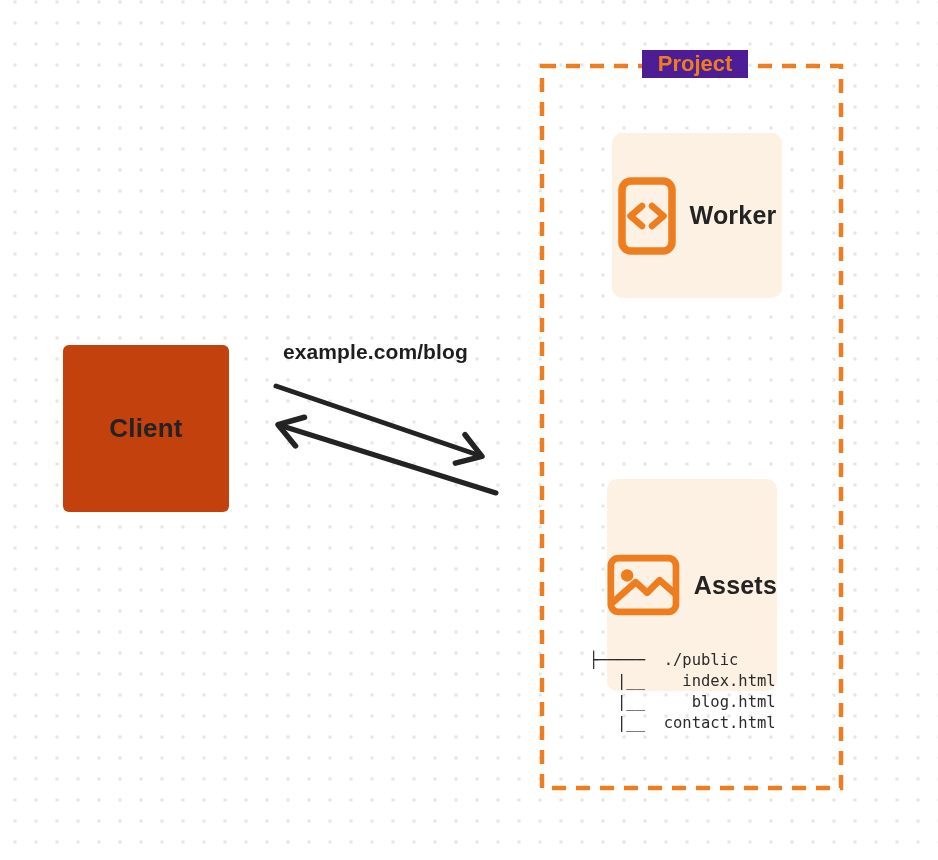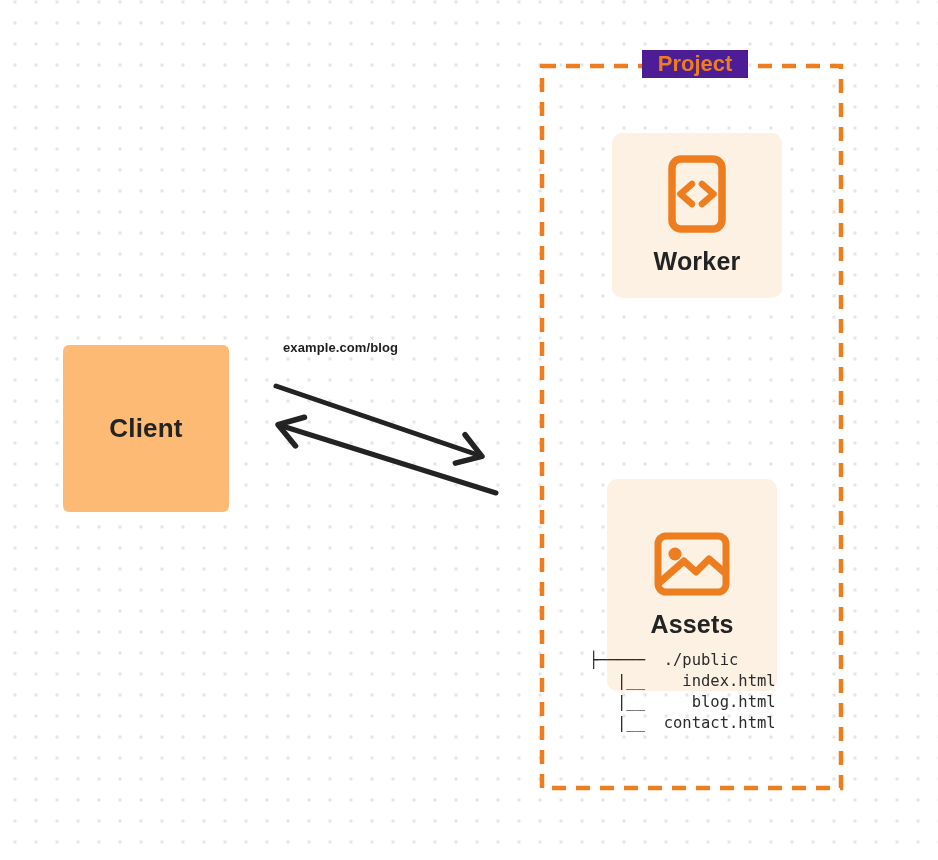--- a/index.html
+++ b/index.html
@@ -20,54 +20,54 @@
   .svg-layer {
     position: absolute; left: 0; top: 0;
     width: 938px; height: 860px;
     pointer-events: none;
   }
 
   
   .client-box {
     position: absolute; left: 63px; top: 345px;
     width: 166px; height: 167px;
-    background: #fdba74;
+    background: #c2410c;
     border-radius: 6px;
     display: flex; align-items: center; justify-content: center;
   }
   .client-box .label {
     font-size: 26px; font-weight: 700; color: #232323;
     letter-spacing: 0.2px;
   }
 
   
   .request-label {
     position: absolute; left: 283px; top: 340px;
-    font-size: 13px; font-weight: 700; color: #1e1e1e;
+    font-size: 21px; font-weight: 700; color: #1e1e1e;
     letter-spacing: 0.1px;
   }
 
   
   .project-label {
     position: absolute; left: 642px; top: 50px;
     width: 106px;
     text-align: center;
     background: #4c1d95;
     font-size: 22px; font-weight: 700;
     color: #ee7d1f;
     padding: 1px 2px;
   }
 
   
   .card {
     position: absolute;
     width: 170px; height: 165px;
     background: #fcf1e3;
     border-radius: 10px;
-    display: flex; flex-direction: column;
+    display: flex; flex-direction: row;
     align-items: center; justify-content: center;
     gap: 14px;
   }
   .card-worker { left: 612px; top: 133px; }
   .card-assets { left: 607px; top: 479px; height: 212px; }
   .card .card-label {
     font-size: 25px; font-weight: 700; color: #232323;
     letter-spacing: 0.2px;
   }
   .card .icon { display: block; }

